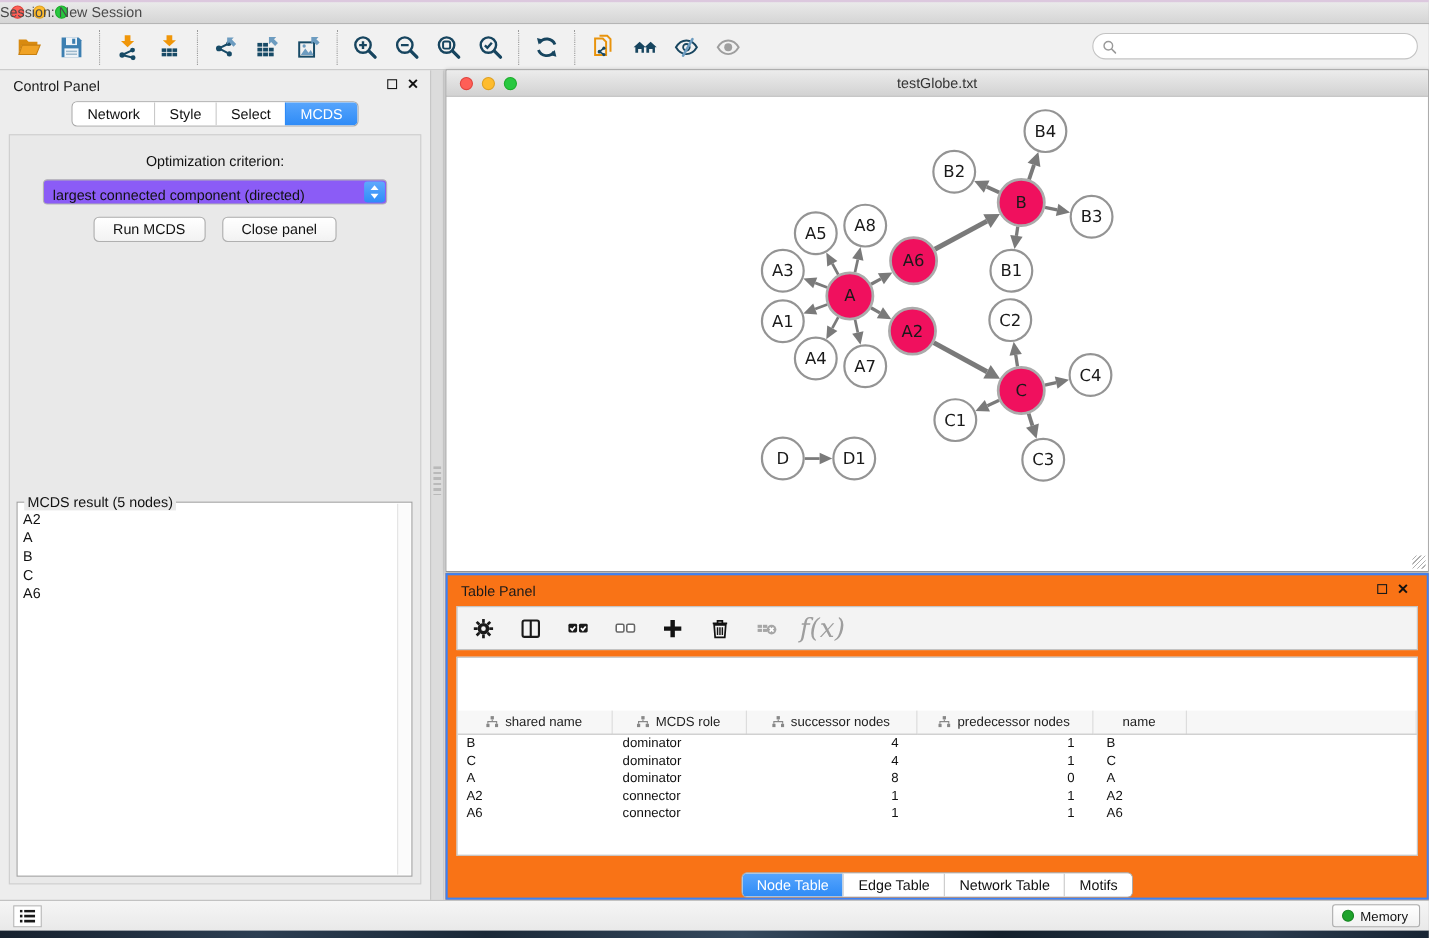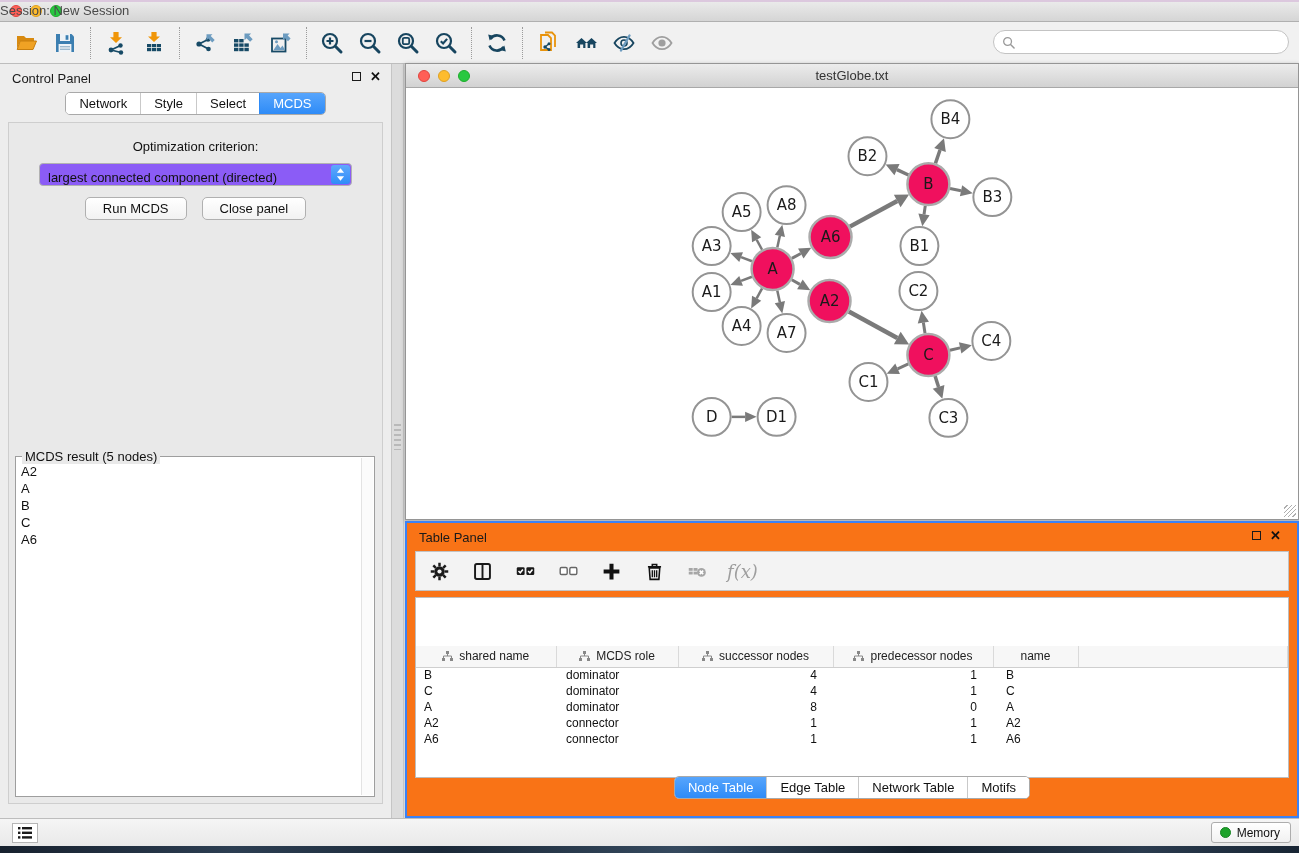--- a/index.html
+++ b/index.html
@@ -77,36 +77,36 @@
   .net-canvas svg.graph { width:100%; height:100%; display:block; }
   .resize-grip { position:absolute; right:2px; bottom:2px; width:12px; height:12px;
     background:repeating-linear-gradient(135deg, transparent 0 2px, #9a9a9a 2px 3px); opacity:.8; }
 
   
   .table-panel { position:absolute; left:1px; top:457px; right:0; bottom:0; background:#f97316; border:2px solid #3b82f6; }
   .tp-toolbar { position:absolute; left:8px; right:8px; top:28px; height:40px; background:#f3f3f3;
     border:1px solid #c2c2c2; display:flex; align-items:center; padding-left:10px; gap:17px; }
   .tp-btn { width:26px; height:28px; display:flex; align-items:center; justify-content:center; }
   .tp-btn svg { width:21px; height:21px; }
-  .fx-label { font-family:"DejaVu Serif", serif; font-style:italic; font-size:18px; color:#9e9e9e; }
+  .fx-label { font-family:"DejaVu Serif", serif; font-style:italic; font-size:24px; color:#9e9e9e; }
   .tbl-wrap { position:absolute; left:8px; right:8px; top:74px; bottom:38px; border:1px solid #bdbdbd;
     background:#fff; overflow:hidden; }
   table.node-table { border-collapse:collapse; table-layout:fixed; width:100%;margin-top:48px; }
   table.node-table col.c0{width:140px} table.node-table col.c1{width:122px}
   table.node-table col.c2{width:155px} table.node-table col.c3{width:160px}
   table.node-table col.c4{width:85px}  table.node-table col.c5{width:auto}
   .node-table th { height:21px; background:#f7f7f7; border-bottom:1px solid #cfcfcf; border-right:1px solid #dadada;
     font-size:12px; font-weight:normal; color:#222; }
   .node-table th .th-inner { display:flex; align-items:center; justify-content:center; gap:6px; }
   .node-table th svg { width:11px; height:11px; }
   .node-table td { height:16px; font-size:12px; color:#111; white-space:nowrap; overflow:hidden; }
   td.a-left0 { padding-left:8px; } td.a-left1 { padding-left:10px; }
   td.a-right { text-align:right; padding-right:16px; }
   td.a-left4 { padding-left:13px; }
-  .tp-tabs { position:absolute; left:0; right:0; bottom:17px; display:flex; justify-content:center; }
+  .tp-tabs { position:absolute; left:0; right:0; bottom:0; display:flex; justify-content:center; }
 
   
   .statusbar { position:absolute; left:0; top:818px; right:0; height:28px; background:linear-gradient(#f5f5f5,#e9e9e9);
     border-top:1px solid #bdbdbd; }
   .list-btn { position:absolute; left:12px; top:4px; width:26px; height:20px; background:#fff;
     border:1px solid #b5b5b5; display:flex; align-items:center; justify-content:center; }
   .list-btn svg { width:14px; height:12px; }
   .memory-btn { position:absolute; right:8px; top:3px; height:21px; background:linear-gradient(#fff,#f1f1f1);
     border:1px solid #adadad; border-radius:3px; display:flex; align-items:center; gap:6px;
     padding:0 10px 0 8px; font-size:12px; color:#111; }

